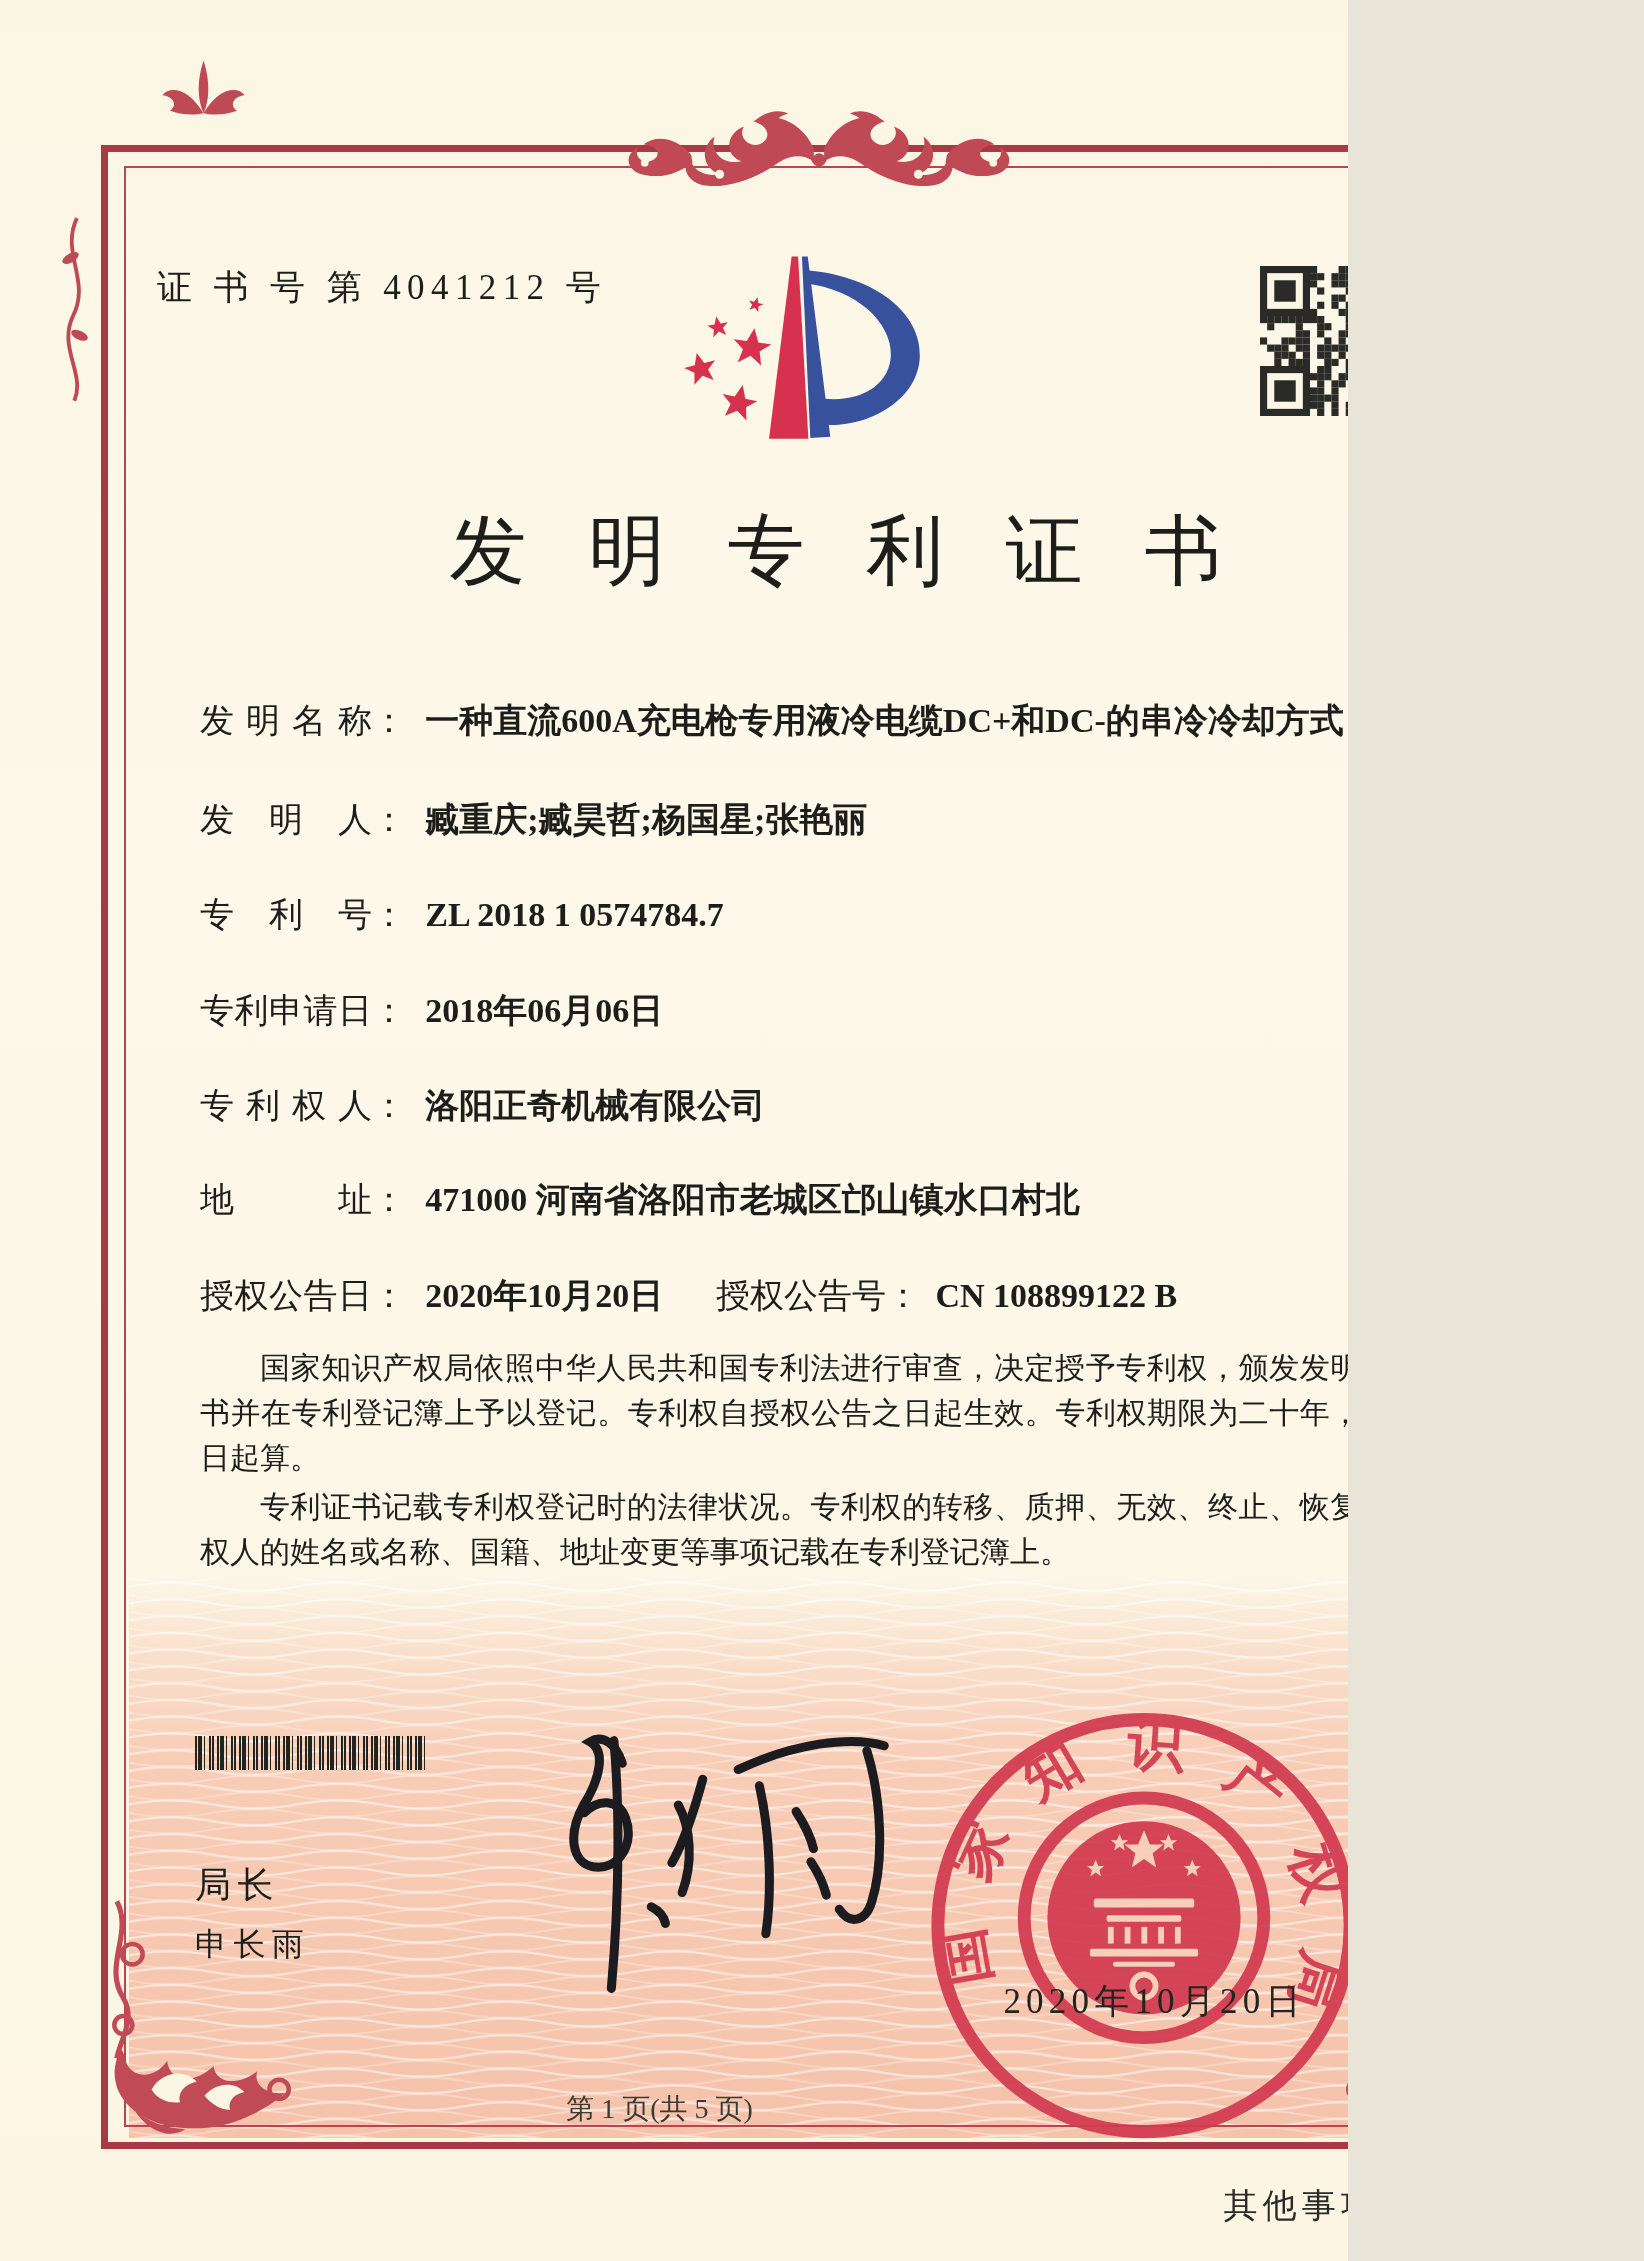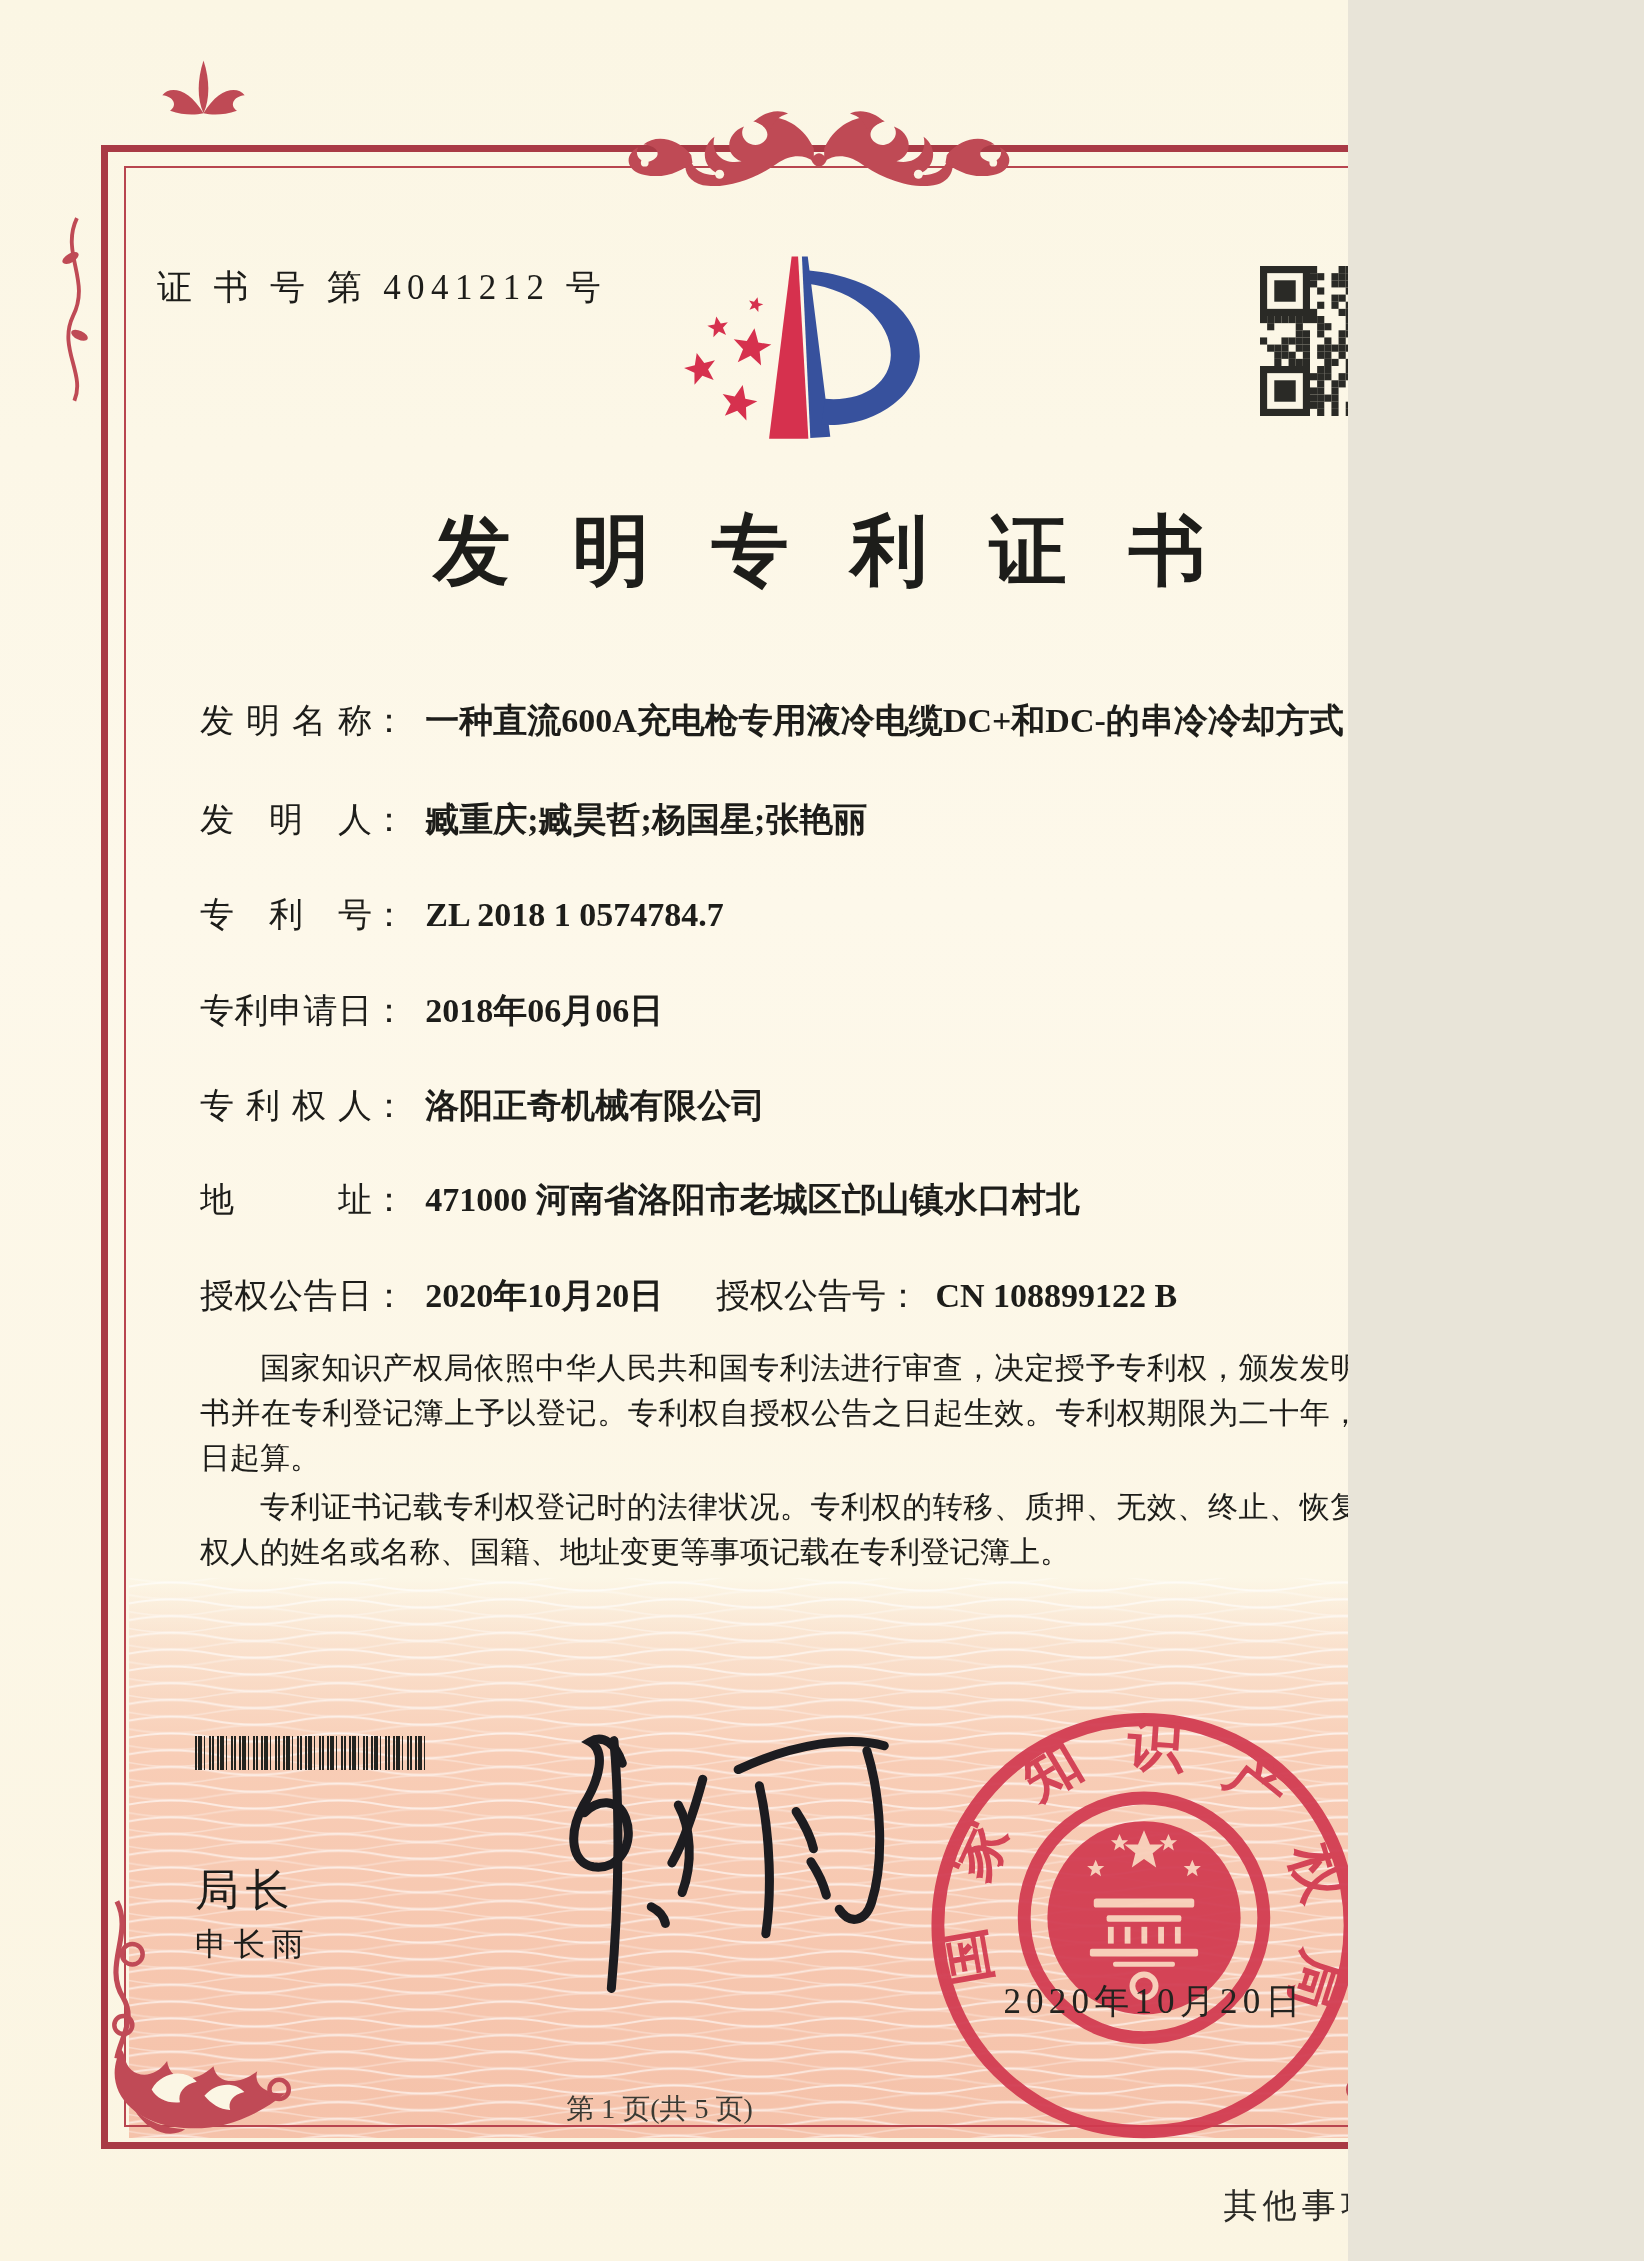--- a/index.html
+++ b/index.html
@@ -2,34 +2,34 @@
 <html style="font-size:10.3px"><head>
 <meta charset="utf-8">
 <style>
   html,body{margin:0;padding:0;background:#e8e4d8;}
   .page{position:relative;width:1348px;height:2261px;background:linear-gradient(180deg,#fbf6e4 0%,#fdf8ea 40%,#fbf5e2 100%);overflow:hidden;font-family:"Liberation Serif","DejaVu Serif",serif;color:#1d1d1a;}
   .frame-outer{position:absolute;left:101px;top:145px;width:1435px;height:2004px;border:7px solid #a93a45;box-sizing:border-box;z-index:2;}
   .frame-inner{position:absolute;left:124px;top:166px;width:1389px;height:1961px;border:2.6px solid #b8454f;box-sizing:border-box;z-index:2;}
   .band{position:absolute;left:129px;top:1578px;width:1386px;height:560px;z-index:1;background:linear-gradient(180deg,rgba(248,205,182,0) 0%,rgba(248,205,182,0.5) 12%,#f8cdb6 32%,#f5c2aa 100%);}
   .band svg{position:absolute;left:0;top:0;}
   .cert-no{position:absolute;left:157px;top:264px;font-size:35px;letter-spacing:6.4px;z-index:4;}
-  .title{position:absolute;left:102px;top:500px;width:1435px;text-align:center;font-size:77px;font-weight:bold;letter-spacing:62px;text-indent:62px;z-index:4;}
+  .title{position:absolute;left:102px;top:500px;width:1435px;text-align:center;font-size:77px;font-weight:normal;letter-spacing:62px;text-indent:62px;z-index:4;padding-left:16px;}
   .logo{position:absolute;left:671px;top:250px;z-index:4;}
   .qr{position:absolute;left:1260px;top:266px;z-index:4;}
   .frow{position:absolute;left:200px;white-space:nowrap;font-size:34px;z-index:4;}
   .flabel{display:inline-block;width:172px;text-align:justify;text-align-last:justify;vertical-align:bottom;}
   .fcolon{display:inline-block;}
   .fval{margin-left:19.3px;font-weight:bold;}
   .pair2{position:absolute;left:516px;top:0;white-space:nowrap;}
   .pair2 .flabel2{display:inline-block;}
   .pair2 .fval{margin-left:15.5px;}
   .bodytext{position:absolute;left:200px;top:1345px;width:1252px;font-size:30px;line-height:45px;text-align:justify;z-index:4;}
   .bodytext p{margin:0 0 3.9px 0;text-indent:2em;}
   .barcode{position:absolute;left:195px;top:1736px;width:233px;height:34px;z-index:4;background:repeating-linear-gradient(90deg,#23231f 0 1.9px,transparent 1.9px 3.2px,#23231f 3.2px 7px,transparent 7px 9px,#23231f 9px 10.3px,transparent 10.3px 14px,#23231f 14px 16px,transparent 16px 17.4px,#23231f 17.4px 18.7px,transparent 18.7px 22px);}
-  .director-label{position:absolute;left:195px;top:1861px;font-size:44px;letter-spacing:6.4px;z-index:4;}
+  .director-label{position:absolute;left:195px;top:1861px;font-size:36px;letter-spacing:6.4px;z-index:4;}
   .director-name{position:absolute;left:195px;top:1923px;font-size:32px;letter-spacing:6.4px;z-index:4;}
   .signature{position:absolute;left:535px;top:1702px;z-index:5;}
   .seal{position:absolute;left:925px;top:1705px;z-index:4;}
   .seal-date{position:absolute;left:948px;top:1978px;width:413px;text-align:center;font-size:35px;letter-spacing:5.2px;color:#23231f;z-index:6;}
   .page-info{position:absolute;left:553px;top:2090px;width:213px;text-align:center;font-size:28px;color:#3a3a33;z-index:4;}
   .back-note{position:absolute;left:102px;top:2183px;width:1435px;text-align:right;font-size:34px;letter-spacing:5.2px;color:#2a2a26;z-index:4;}
   .orn{position:absolute;z-index:3;}
 </style>
 </head>
 <body>

